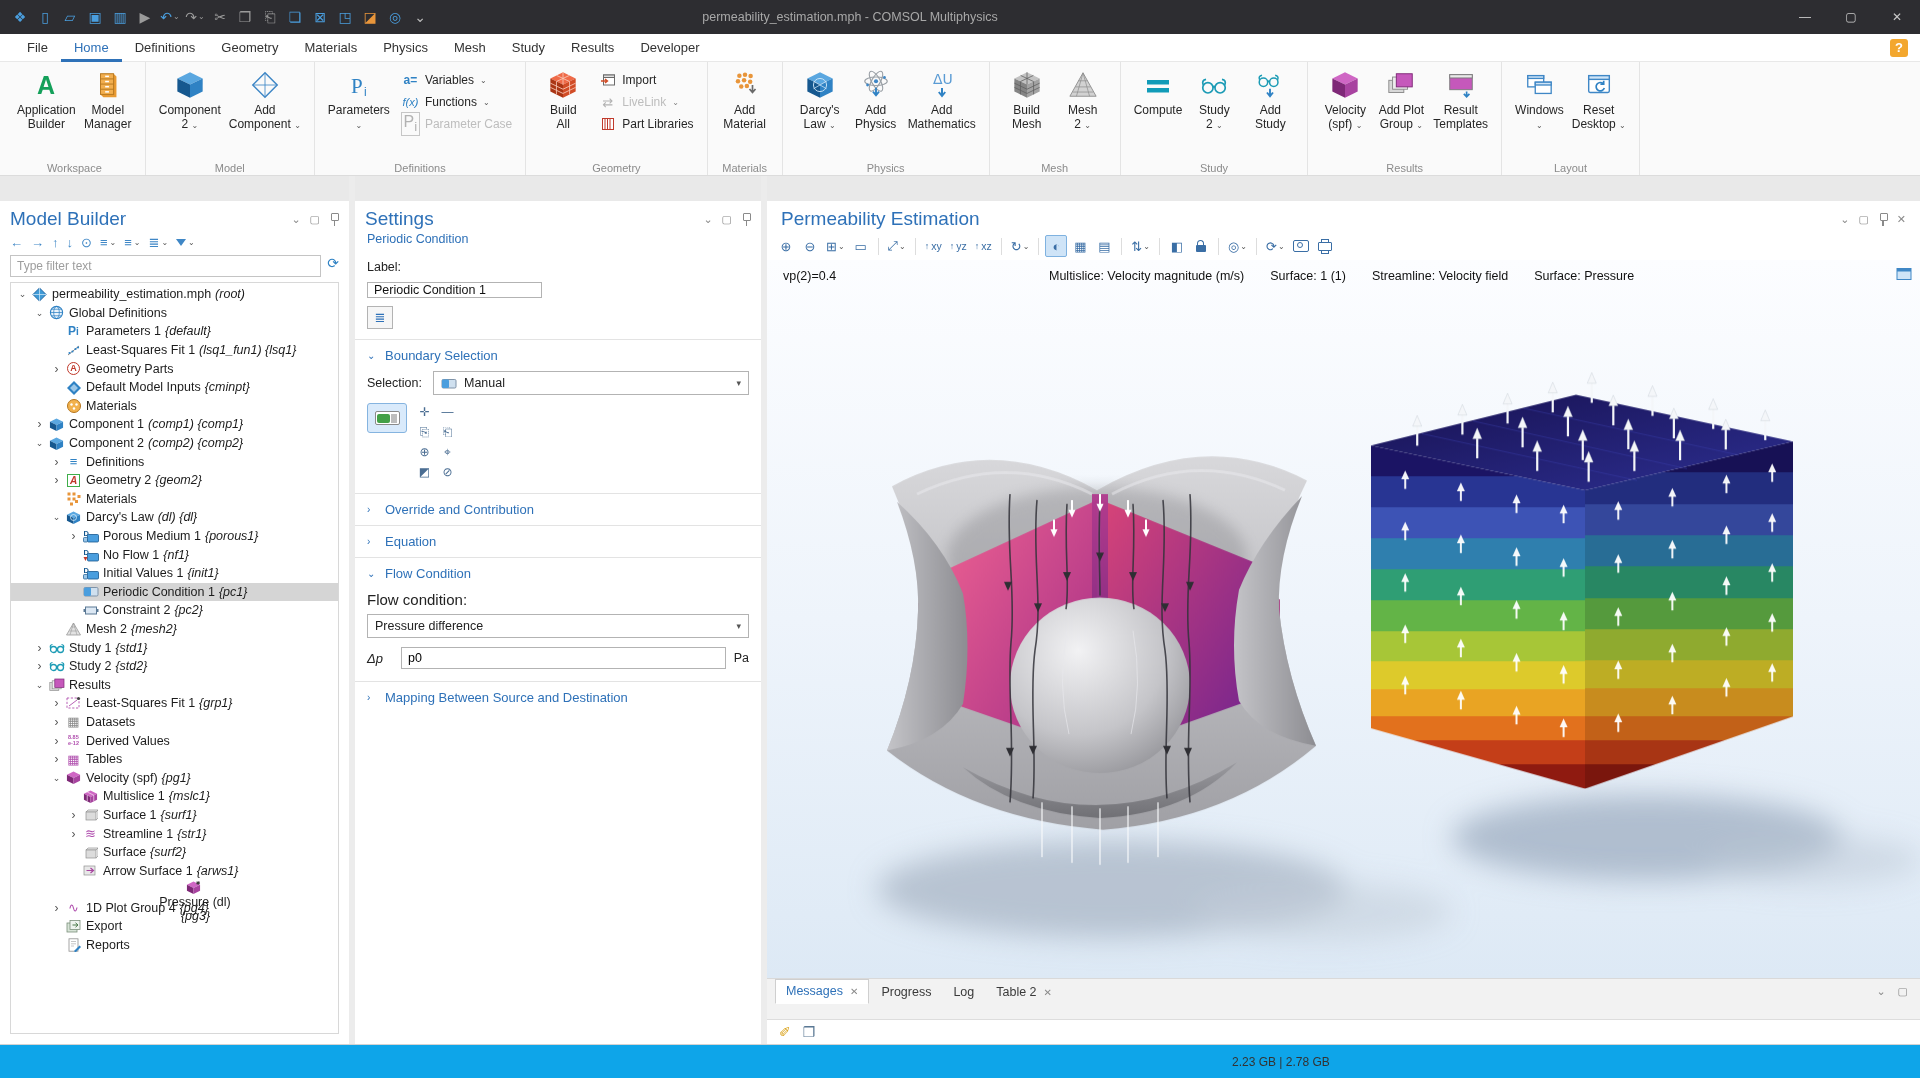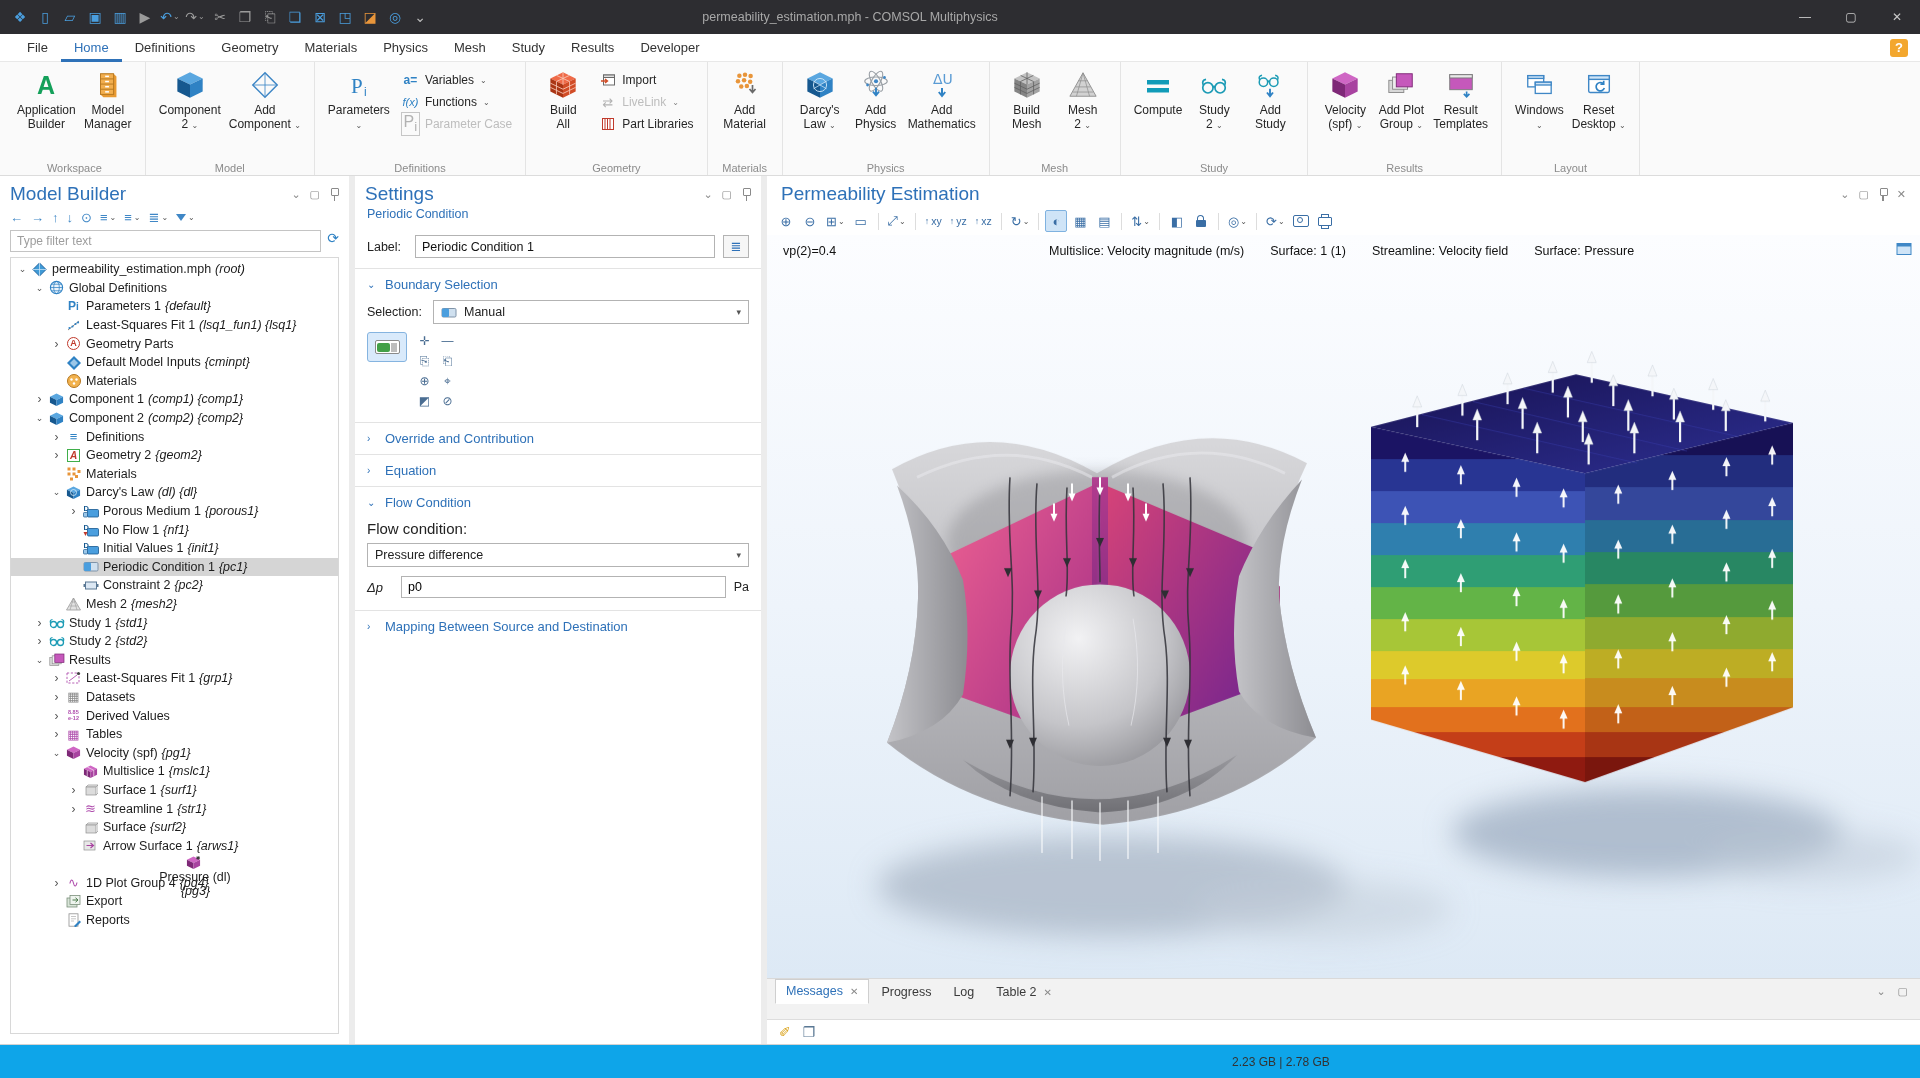--- a/index.html
+++ b/index.html
@@ -40,21 +40,21 @@
   .rlarge .ric{height:33px;display:flex;align-items:center;justify-content:center;margin-bottom:2px;}
   .rlarge.disabled,.rsmall.disabled{color:#a9a9a9;opacity:.75;}
   .rstack{display:flex;flex-direction:column;gap:4px;padding-top:6px;margin-left:4px;}
   .rsmall{display:flex;align-items:center;gap:6px;font-size:12px;color:#262626;padding:1px 4px;white-space:nowrap;}
   .rsmall .sic{width:17px;height:16px;display:flex;align-items:center;justify-content:center;}
   .crt{font-size:8px;color:#555;}
 
   
   .main{position:absolute;top:176px;left:0;right:0;bottom:34px;display:flex;background:#e9e9e9;}
   .vsplit{width:6px;background:#ececec;}
-  .panel{background:#fff;display:flex;flex-direction:column;min-width:0;}
+  .panel{background:#fff;display:flex;flex-direction:column;min-width:0;margin-top:25px;}
   .mb{width:349px;}
   .set{width:406px;}
   .gfx{flex:1;}
   .phead{display:flex;align-items:center;padding:7px 10px 2px;}
   .ptitle{font-size:19px;color:#2e71b8;}
   .pctrl{margin-left:auto;display:flex;gap:9px;align-items:center;color:#8a8a8a;font-size:11px;}
 
   
   .mb-toolbar{display:flex;align-items:center;gap:8px;padding:3px 10px 2px;color:#3f87c6;font-size:13px;}
   .mb-toolbar .tbtn{display:flex;align-items:center;gap:2px;}
@@ -67,21 +67,21 @@
   .trow{display:flex;align-items:center;height:18.6px;font-size:12.5px;color:#1c1c1c;white-space:nowrap;}
   .trow.sel{background:#d5d5d5;}
   .texp{width:15px;text-align:center;color:#555;font-size:9px;flex:none;}
   .tico{width:19px;display:flex;justify-content:center;align-items:center;flex:none;}
   .tlab{margin-left:3px;}
   .ttag{font-style:italic;margin-left:4px;}
   .txt-ic{display:inline-flex;align-items:center;justify-content:center;font-size:12px;font-weight:bold;}
 
   
   .set-sub{padding:0 12px 4px;font-size:12.5px;color:#2e71b8;}
-  .row-label{display:flex;align-items:center;gap:8px;padding:10px 12px 10px;}
+  .row-label{display:flex;align-items:flex-start;gap:8px;padding:10px 12px 10px;flex-direction:column;}
   .row-label .cap{font-size:12.5px;width:40px;}
   .row-label input{flex:1;height:23px;border:1px solid #b3b3b3;font-size:12.5px;padding:0 6px;
                    font-family:"Liberation Sans",sans-serif;color:#111;}
   .label-opt{width:26px;height:23px;border:1px solid #b3b3b3;background:#f6f6f6;display:flex;
              align-items:center;justify-content:center;color:#2e71b8;font-size:13px;}
   .sec{border-top:1px solid #e3e3e3;}
   .sec-head{display:flex;align-items:center;gap:8px;padding:8px 12px;color:#2e71b8;font-size:13px;}
   .sec-head .chev{font-size:10px;width:10px;}
   .sec-body{padding:0 12px 12px;}
   .selrow{display:flex;align-items:center;gap:8px;margin-bottom:8px;}

